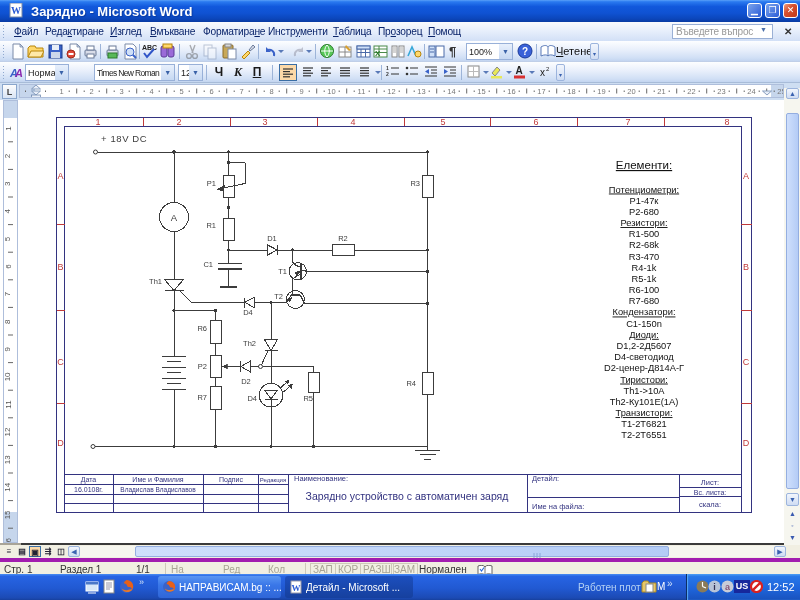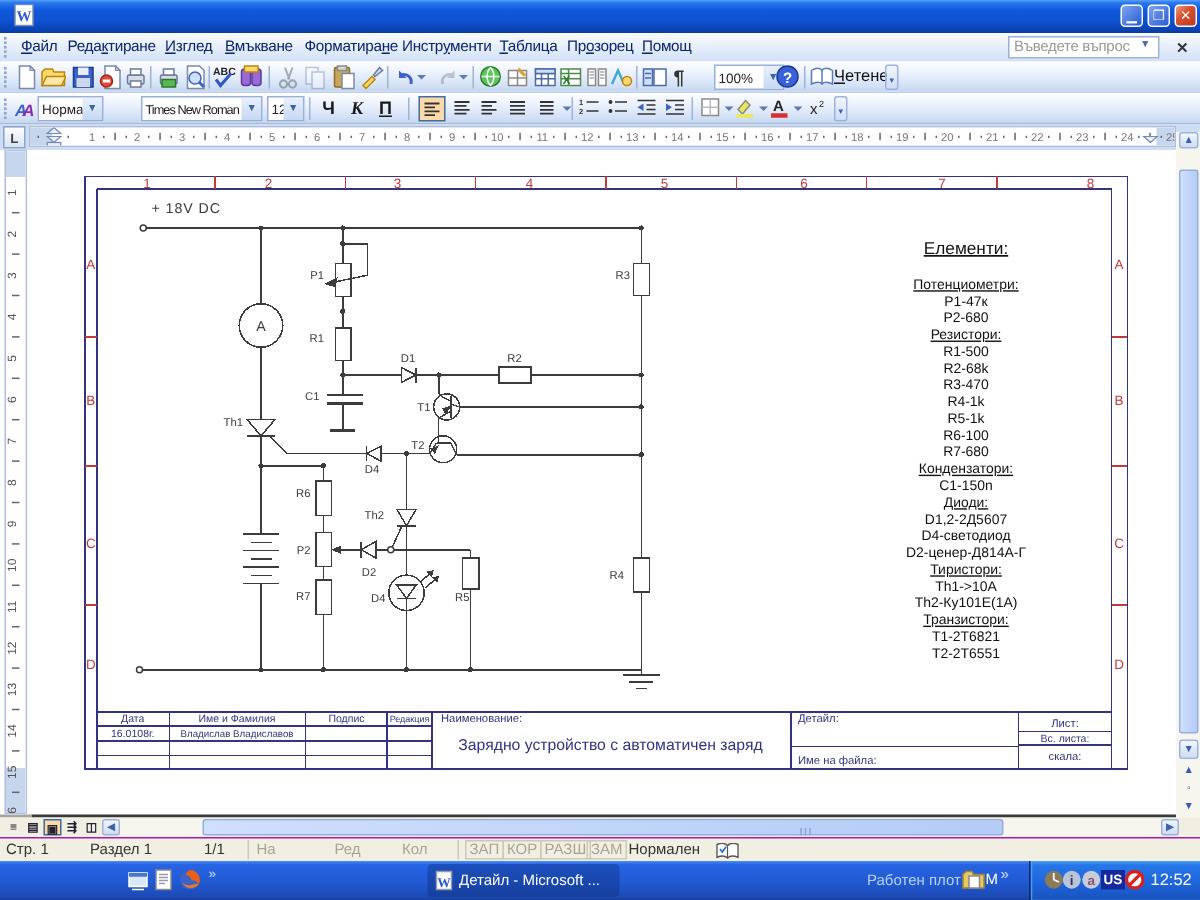--- a/index.html
+++ b/index.html
@@ -34,38 +34,39 @@
 #hruler{left:19px;top:1px;width:765px;height:14px;background:#fff;border:1px solid #aebedb;}
 
 #docarea{left:0;top:100px;width:800px;height:445px;background:#fff}
 #vruler{left:3px;top:0px;width:15px;height:443px;background:#fff;border:1px solid #aebedb;z-index:3}
 
 #vscroll{left:784px;top:-12px;width:16px;height:458px;background:#f6f6ef}
 #hscrollrow{left:0;top:545px;width:800px;height:13px;background:#f1efe2}
 .sbtn{position:absolute;background:linear-gradient(180deg,#f2f6fd,#cfdcf3);border:1px solid #9cb4dd;border-radius:2px;color:#3a62b0;text-align:center}
 .sthumb{position:absolute;background:linear-gradient(90deg,#cfdffc,#b4ccf6);border:1px solid #94aee0;border-radius:2px}
 
-#statusbar{left:0;top:558px;width:800px;height:16px;background:#f1efe2;border-top:1px solid #a21caf;font-size:10px;color:#333}
+#statusbar{left:0;top:558px;width:800px;height:16px;background:#f1efe2;border-top:4px solid #a21caf;font-size:10px;color:#333}
 #statusbar span{position:absolute;top:2px}
 #statusbar .gray{color:#a8a494}
 #statusbar .vsep{top:1px;width:1px;height:13px;background:#cdc9b8}
 #statusbar .box{top:1px;height:13px;border:1px solid #cdc9b8;padding:0 2px;color:#a8a494;font-size:10px;line-height:12px}
 
 #taskbar{left:0;top:574px;width:800px;height:26px;background:linear-gradient(180deg,#4a8df2 0%,#2764e4 9%,#2159d2 55%,#1c4ab4 92%,#17409e 100%)}
 #startbtn{left:0;top:0;width:77px;height:26px;border-radius:0 12px 12px 0;background:linear-gradient(180deg,#8fd284 0%,#51b246 14%,#3d9834 55%,#2e8026 88%,#246b1e 100%);box-shadow:inset 0 1px 2px #c8eeb8;color:#fff;font-size:14.5px;font-weight:bold;font-style:italic;line-height:25px;text-shadow:1px 1px 2px #1e5518}
 .taskbtn{position:absolute;top:2px;height:22px;border-radius:3px;font-size:10px;color:#fff;overflow:hidden;white-space:nowrap}
 #tray{left:686px;top:0;width:114px;height:26px;background:linear-gradient(180deg,#4a9df4 0%,#2777e8 10%,#1e65dc 55%,#1952bd 100%);border-left:1px solid #0c2e66;box-shadow:inset 1px 0 1px #5aaaf8}
 </style></head><body>
 <div id="screen">
 
   <div id="titlebar" class="abs">
     <svg class="abs ticon" viewBox="0 0 15 15">
         <rect x="1" y="0" width="12" height="14" fill="#fff" stroke="#7a8aa8" stroke-width="1"></rect>
         <text x="7" y="11" font-size="10" font-weight="bold" fill="#2a5ad4" text-anchor="middle" font-family="Liberation Serif">W</text>
       </svg>
+    <div class="abs ttext">Зарядно - Microsoft Word</div>
     <div class="abs wbtn" id="btnmin">▁</div>
     <div class="abs wbtn" id="btnres">❐</div>
     <div class="abs wbtn" id="btncls">✕</div>
   </div>
 
   <div id="menubar" class="abs">
     <div class="grip" style="top:2px"></div>
     <span class="mi" style="left:14px"><u>Ф</u>айл</span>
     <span class="mi" style="left:45px">Реда<u>к</u>тиране</span>
     <span class="mi" style="left:110px"><u>И</u>зглед</span>
@@ -192,21 +193,21 @@
       </svg>
 <div class="sep" style="left:424px"></div>
 <svg class="ticon16" style="left:428px" viewBox="0 0 17 17">
         <rect x="1" y="3" width="6" height="11" fill="#cfe0f8" stroke="#4a6aa8"></rect>
         <rect x="8" y="3" width="8" height="11" fill="#fff" stroke="#4a6aa8"></rect>
         <path d="M2 6h4M2 9h4" stroke="#4a6aa8"></path>
       </svg>
 <svg class="ticon16" style="left:446px" viewBox="0 0 17 17">
         <text x="3" y="13" font-size="13" font-weight="bold" fill="#333">¶</text>
       </svg>
-<div class="combo" style="left:476px;width:47px">100%<span class="dd">▼</span></div>
+<div class="combo" style="left:466px;width:47px">100%<span class="dd">▼</span></div>
 <svg class="ticon16" style="left:517px" viewBox="0 0 17 17">
         <circle cx="8" cy="8" r="7" fill="#3a62d8" stroke="#1a3a98"></circle>
         <text x="8" y="12" font-size="10" font-weight="bold" fill="#fff" text-anchor="middle">?</text>
       </svg>
 <div class="sep" style="left:536px"></div>
 <svg class="ticon16" style="left:540px" viewBox="0 0 17 17">
         <path d="M1 4c3-2 6-2 7 0c1-2 4-2 7 0v9c-3-1.5-6-1.5-7 0c-1-1.5-4-1.5-7 0z" fill="#fff" stroke="#5a7ab8"></path>
         <line x1="8" y1="4" x2="8" y2="13" stroke="#5a7ab8"></line>
       </svg>
 <span style="position:absolute;left:556px;top:4px;font-size:11px;color:#111"><u>Ч</u>етене</span>
@@ -756,20 +757,28 @@
       <svg class="abs" style="left:102px;top:5px" width="14" height="15">
         <rect x="2" y="1" width="10" height="13" fill="#fff" stroke="#888"></rect>
         <path d="M4 4h6M4 6h6M4 8h6M4 10h4" stroke="#99a"></path>
       </svg>
       <svg class="abs" style="left:119px;top:5px" width="15" height="15">
         <circle cx="7.5" cy="7.5" r="6.5" fill="#3a62c8"></circle>
         <path d="M7.5 1a6.5 6.5 0 0 1 6 9.5c-1-.5-1.5-3-3.5-2.5c-2.5.5-1-3-4.5-3.5C4 4 6 2 7.5 1z" fill="#e86018"></path>
         <path d="M13.5 10.5a6.5 6.5 0 0 1-11-1c2 1.5 4 2 6 1.5c2-.5 4-1 5-.5z" fill="#e87828"></path>
       </svg>
       <span class="abs" style="left:139px;top:3px;color:#cfe0f8;font-size:9px">»</span>
+    <div class="taskbtn" id="task1" style="left:158px;width:123px;background:linear-gradient(180deg,#5a96f2,#3a77e8 40%,#2f66d8)">
+        <svg class="abs" style="left:4px;top:4px" width="14" height="14">
+          <circle cx="7" cy="7" r="6" fill="#3a62c8"></circle>
+          <path d="M7 1a6 6 0 0 1 5.5 8.8c-1-.5-1.3-2.8-3.2-2.3c-2.3.4-.9-2.8-4.1-3.2C3.7 4 5.6 1.9 7 1z" fill="#e86018"></path>
+          <path d="M12.7 9.5a6 6 0 0 1-10-1c1.8 1.4 3.6 1.9 5.4 1.4c1.8-.4 3.6-.9 4.6-.4z" fill="#e87828"></path>
+        </svg>
+        <span class="abs" style="left:21px;top:6px">НАПРАВИСАМ.bg :: ...</span>
+      </div>
     <div class="taskbtn" id="task2" style="left:285px;width:128px;background:linear-gradient(180deg,#1c4fbe,#16409e)">
         <svg class="abs" style="left:4px;top:4px" width="14" height="14">
           <rect x="2" y="1" width="10" height="12" fill="#fff" stroke="#99a"></rect>
           <text x="7" y="11" font-size="9" font-weight="bold" fill="#2a5ad4" text-anchor="middle" font-family="Liberation Serif">W</text>
         </svg>
         <span class="abs" style="left:21px;top:6px">Детайл - Microsoft ...</span>
       </div>
     <span class="abs" style="left:578px;top:8px;font-size:10px;color:#b6d2f4">Работен плот</span>
       <svg class="abs" style="left:641px;top:5px" width="16" height="15">
         <path d="M1 4l2-2h4l1 2h7v9H1z" fill="#e8c868" stroke="#a88828"></path>

